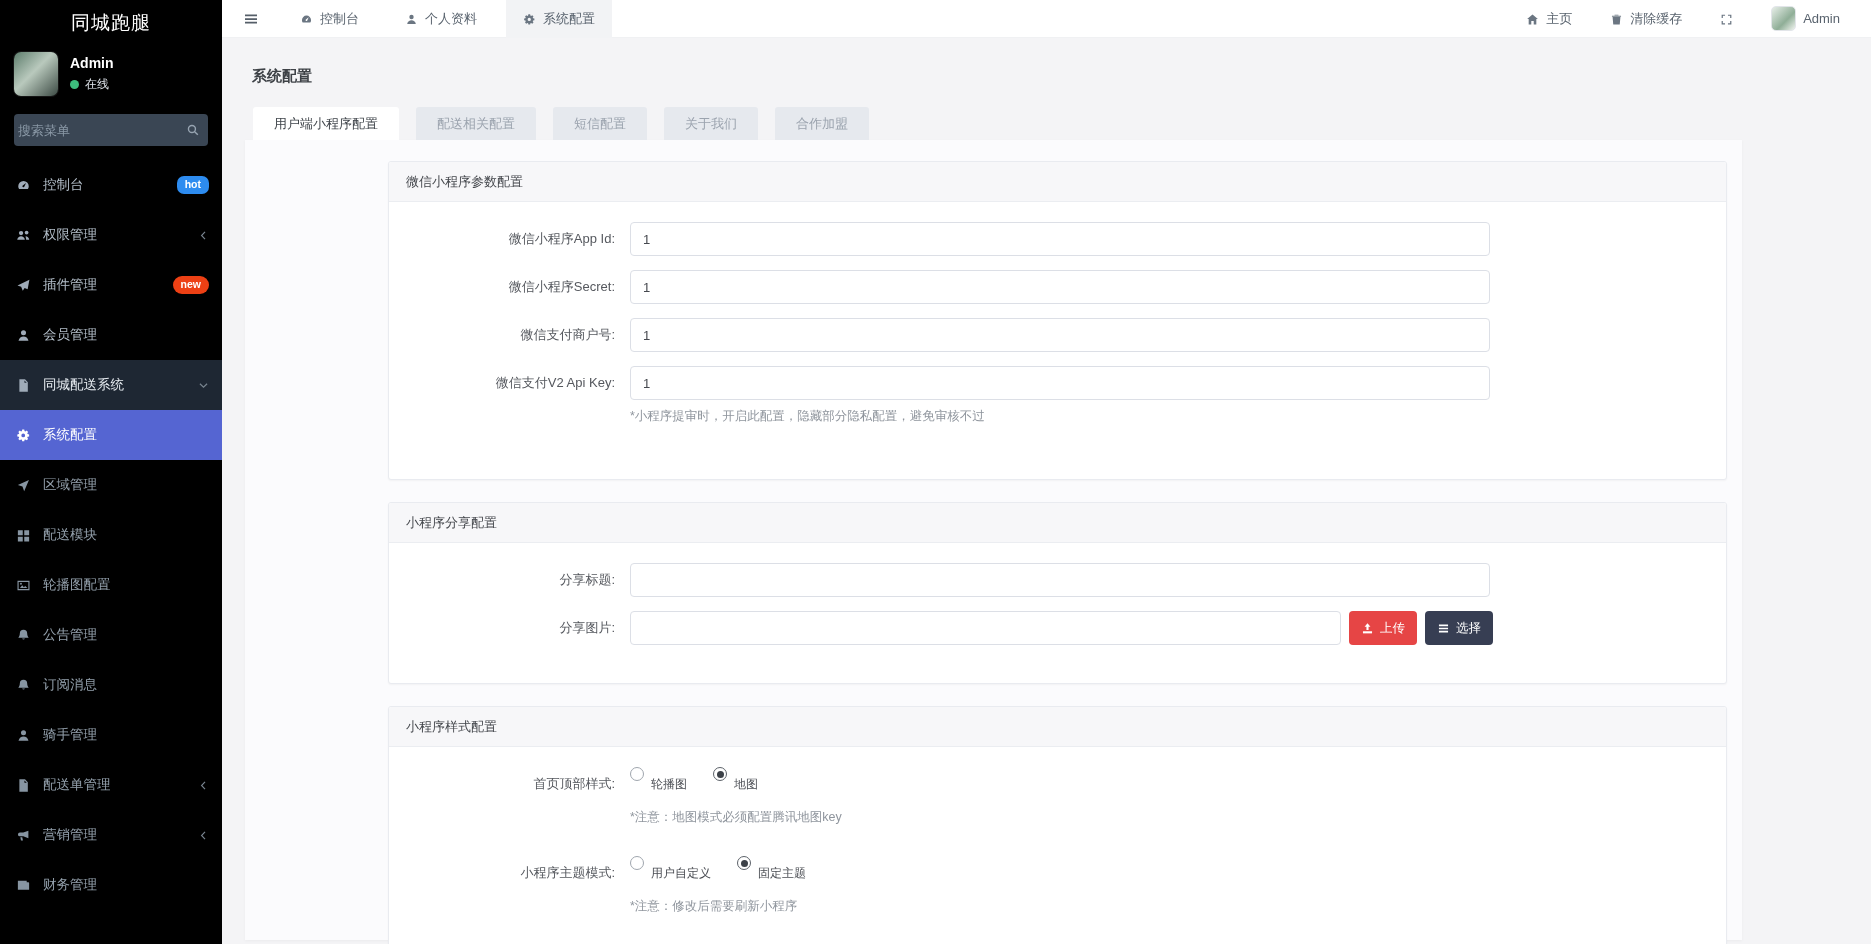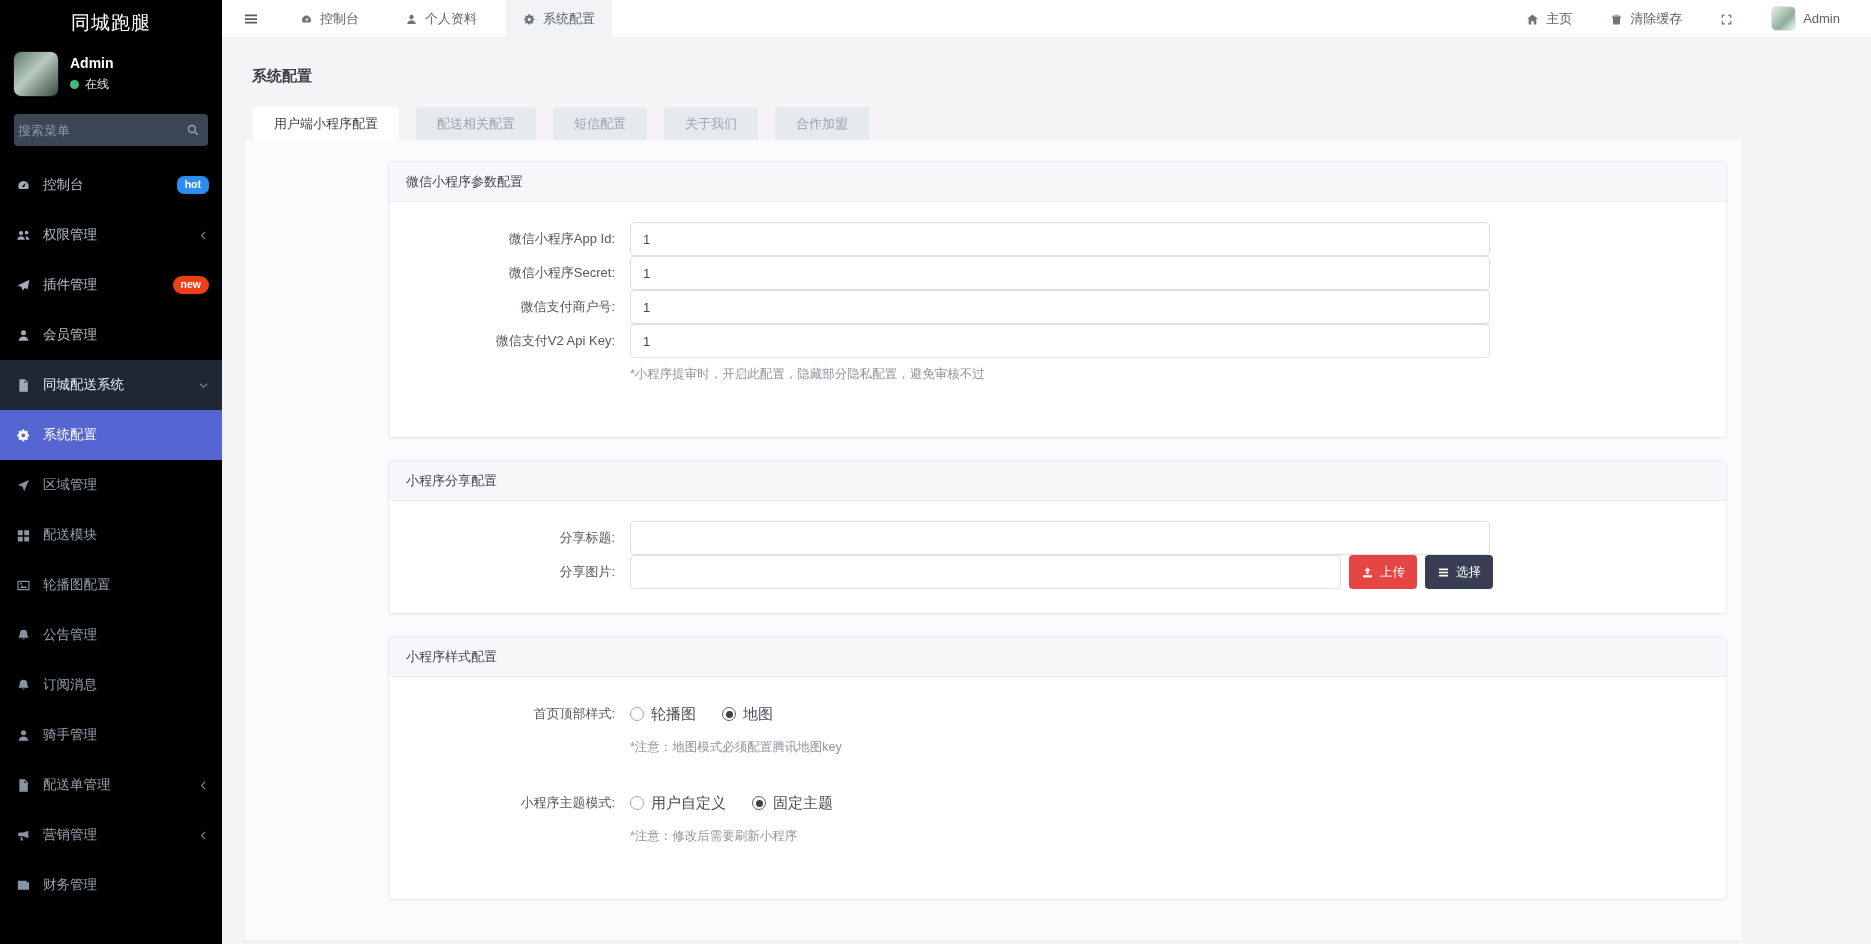--- a/index.html
+++ b/index.html
@@ -55,32 +55,32 @@
   .tab{height:33px;line-height:33px;padding:0 21px;font-size:13px;border-radius:3px 3px 0 0;color:#9ba3ae;
     background:#e6e9ee;cursor:pointer;white-space:nowrap;filter:blur(.6px)}
   .tab.active{background:#fff;color:#3f444a;filter:none}
   .tab-panel{background:#fbfbfd;margin-left:23px;width:1497px;height:800px;padding:21px 15px 40px 143px;
     box-shadow:0 1px 3px rgba(0,0,0,.04)}
   .card{width:1339px;background:#fff;border:1px solid #e9ebf0;border-radius:3px;box-shadow:0 1px 2px rgba(0,0,0,.04);
     margin-bottom:22px;overflow:hidden}
   .card-header{height:40px;line-height:39px;padding:0 17px;background:#f7f7f9;border-bottom:1px solid #ebedf1;
     font-size:13px;color:#44474c}
   .card-body{padding:20px 0 24px}
-  .form-row{display:flex;}
+  .form-row{display:flex;margin-bottom:14px}
   .form-row.has-note{margin-bottom:30px}
   .form-label{width:241px;flex:none;text-align:right;padding-right:15px;font-size:13px;color:#55585e;line-height:34px;white-space:nowrap}
   .field-line{display:flex;align-items:center}
   .form-control{width:860px;height:34px;border:1px solid #dcdfe6;border-radius:4px;font-size:13px;color:#46494f;
     padding:0 12px;outline:none;background:#fff;font-family:inherit}
   .form-control.short{width:711px}
   .btn{height:34px;border:none;border-radius:4px;color:#fff;font-size:12.5px;display:inline-flex;align-items:center;
     gap:6px;padding:0 12px;margin-left:8px;cursor:pointer;font-family:inherit}
   .btn svg{width:13px;height:13px;color:#fff}
   .radios{gap:26px;line-height:34px;flex-wrap:nowrap}
-  .radio{display:inline-flex;align-items:center;gap:7px;font-size:15px;color:#4a4d53;cursor:pointer;white-space:nowrap}
+  .radio{display:inline-flex;align-items:flex-start;gap:7px;font-size:12px;color:#4a4d53;cursor:pointer;white-space:nowrap}
   .rc{width:14px;height:14px;border:1px solid #a0a6ae;border-radius:50%;background:#fff;position:relative;flex:none}
   .radio.selected .rc{border-color:#5c6269}
   .radio.selected .rc:after{content:"";position:absolute;left:2.5px;top:2.5px;right:2.5px;bottom:2.5px;background:#3c4148;border-radius:50%}
   .form-note{margin-top:8px;font-size:12.5px;color:#8f959d}
 </style>
 </head>
 <body>
 
 <aside class="sidebar">
   <div class="brand">同城跑腿</div>

